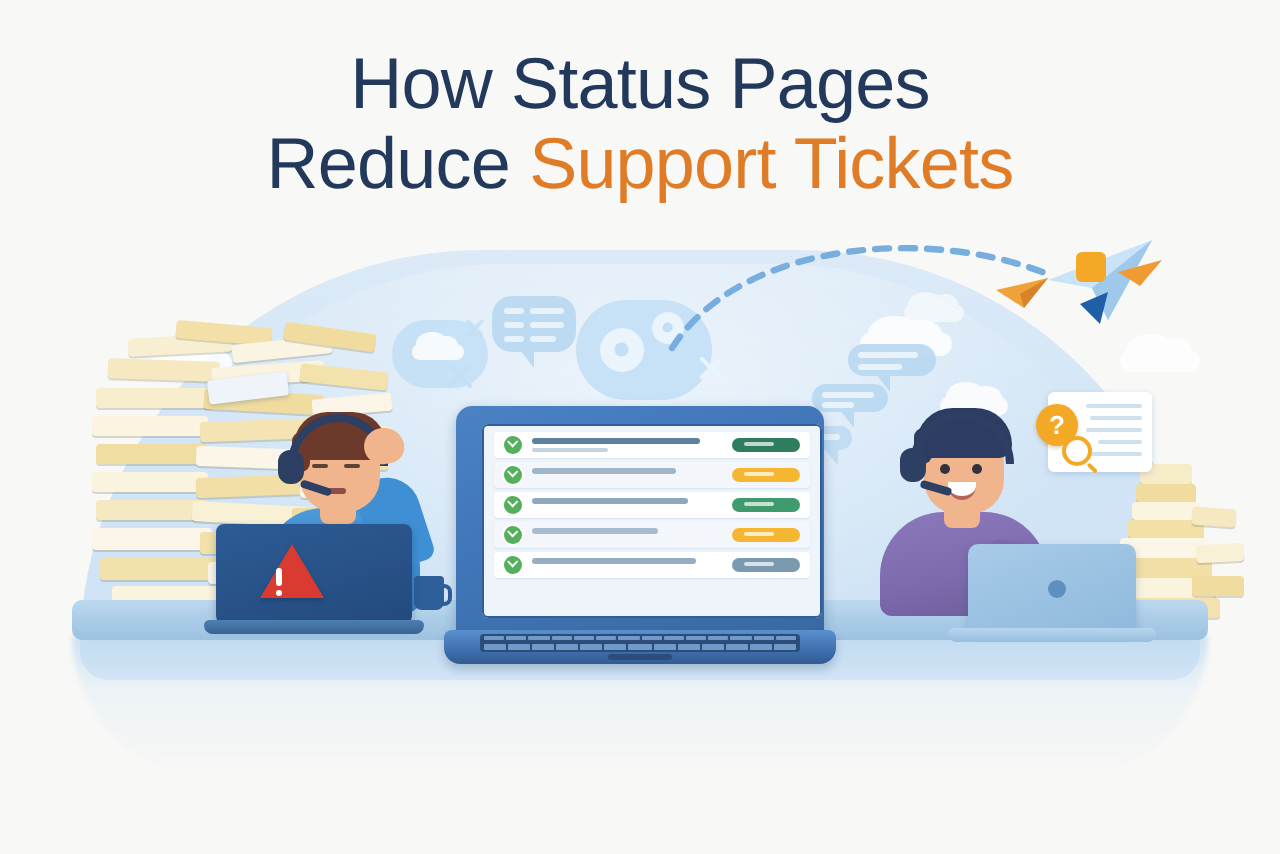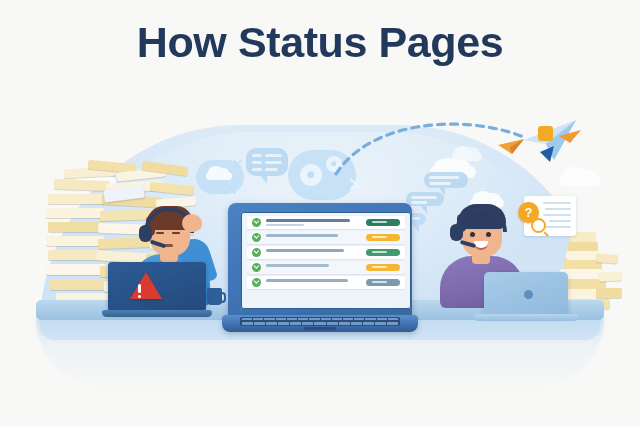--- a/index.html
+++ b/index.html
@@ -5,21 +5,21 @@
   html,body{margin:0;padding:0;}
   body{
     width:640px;height:427px;overflow:hidden;
     background:#f7f7f5;
     font-family:"Liberation Sans", sans-serif;
   }
   #stage{position:relative;width:640px;height:427px;overflow:hidden;background:#f8f8f6;}
 
   
   .title-block{position:absolute;left:0;top:22px;width:640px;text-align:center;z-index:40;}
-  .title-line{font-size:43px;font-weight:bold;letter-spacing:-0.4px;line-height:40px;color:#22395c;}
+  .title-line{font-size:36px;font-weight:normal;letter-spacing:-0.4px;line-height:40px;color:#22395c;}
   .title-line .accent{color:#e07b26;}
 
   
   .dome{
     position:absolute;left:40px;top:125px;width:560px;height:215px;
     background:linear-gradient(180deg,#dceaf7 0%,#d2e5f6 45%,#cfe3f5 100%);
     border-radius:255px 255px 18px 18px;
     z-index:1;
   }
   .dome-light{
@@ -157,20 +157,21 @@
   .mug{position:absolute;left:207px;top:288px;width:15px;height:17px;background:#2f5f9a;border-radius:2px 2px 4px 4px;z-index:21;}
   .mug:after{content:"";position:absolute;right:-4px;top:4px;width:5px;height:7px;border:2px solid #2f5f9a;border-left:none;border-radius:0 4px 4px 0;}
 </style>
 </head>
 <body>
 
 <div id="stage">
 
   <div class="title-block">
     <div class="title-line">How Status Pages</div>
+    <div class="title-line"><span>Reduce </span><span class="accent">Support Tickets</span></div>
   </div>
 
   <div class="dome"></div>
   <div class="dome-light"></div>
 
   <div class="cloud" style="left:76px;top:176px;width:40px;height:11px;"></div>
   <div class="cloud" style="left:430px;top:166px;width:46px;height:12px;"></div>
   <div class="cloud" style="left:470px;top:198px;width:34px;height:10px;"></div>
   <div class="cloud" style="left:560px;top:175px;width:40px;height:11px;"></div>
   <div class="cloud" style="left:452px;top:152px;width:30px;height:9px;opacity:.6;"></div>

